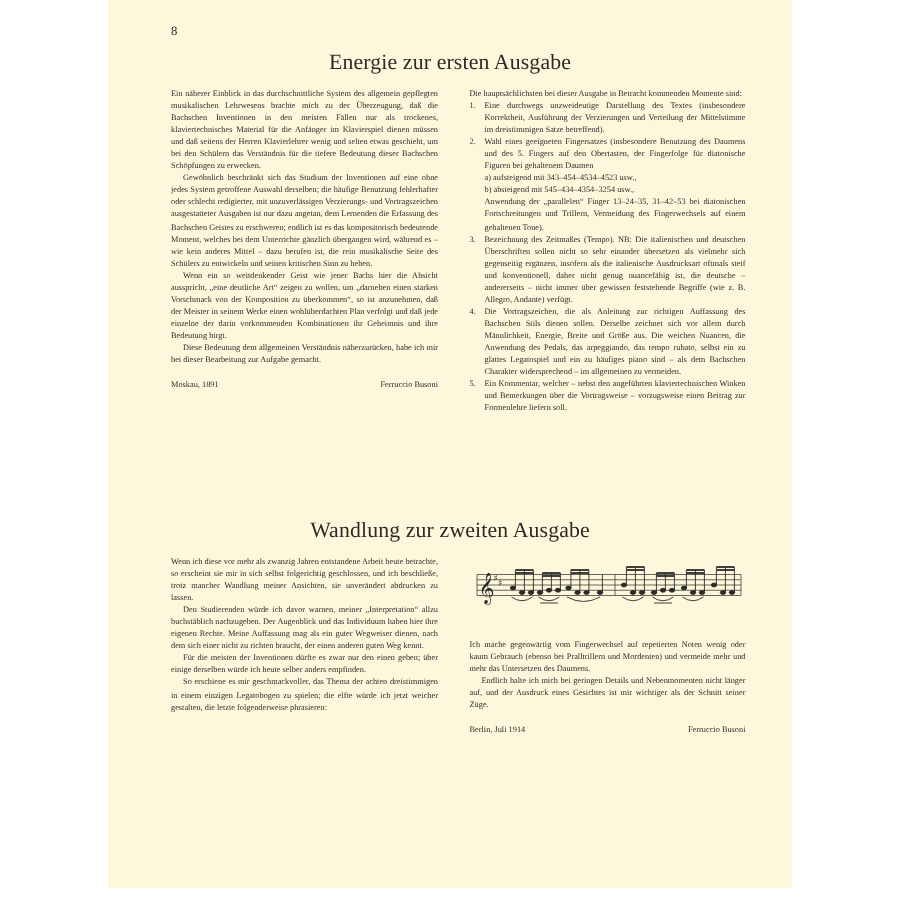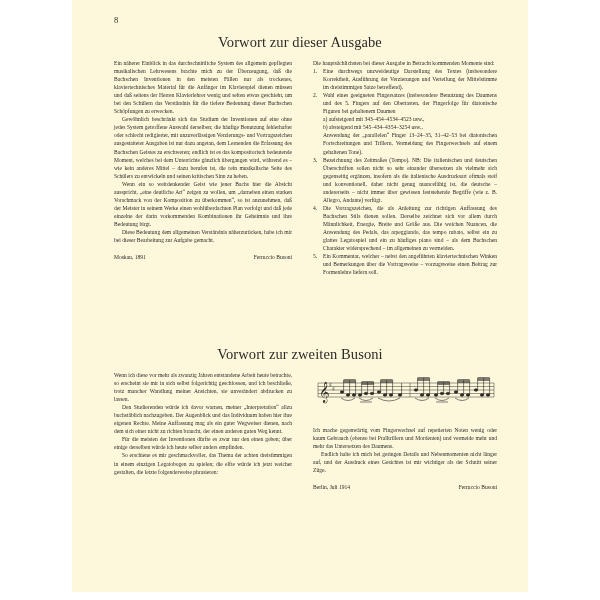--- a/index.html
+++ b/index.html
@@ -21,21 +21,21 @@
   .list li .num { position:absolute; left:0; top:0; }
   .sig { display:flex; justify-content:space-between; margin-top:9px; }
   .music { position:absolute; left:244px; top:374px; width:182px; height:34px; }
 </style>
 </head>
 <body>
 
 <div class="page">
   <div class="pagenum">8</div>
 
-  <div class="title t1">Vorwort zur dieser Ausgabe</div>
+  <div class="title t1">Energie zur ersten Ausgabe</div>
 
   <div class="col l1">
     <p>Ein näherer Einblick in das durchschnittliche System des allgemein gepflegten musikalischen Lehrwesens brachte mich zu der Überzeugung, daß die Bachschen Inventionen in den meisten Fällen nur als trockenes, klaviertechnisches Material für die Anfänger im Klavierspiel dienen müssen und daß seitens der Herren Klavierlehrer wenig und selten etwas geschieht, um bei den Schülern das Verständnis für die tiefere Bedeutung dieser Bachschen Schöpfungen zu erwecken.</p>
     <p class="ind">Gewöhnlich beschränkt sich das Studium der Inventionen auf eine ohne jedes System getroffene Auswahl derselben; die häufige Benutzung fehlerhafter oder schlecht redigierter, mit unzuverlässigen Verzierungs- und Vortragszeichen ausgestatteter Ausgaben ist nur dazu angetan, dem Lernenden die Erfassung des Bachschen Geistes zu erschweren; endlich ist es das kompositorisch bedeutende Moment, welches bei dem Unterrichte gänzlich übergangen wird, während es – wie kein anderes Mittel – dazu berufen ist, die rein musikalische Seite des Schülers zu entwickeln und seinen kritischen Sinn zu heben.</p>
     <p class="ind">Wenn ein so weitdenkender Geist wie jener Bachs hier die Absicht ausspricht, „eine deutliche Art“ zeigen zu wollen, um „darneben einen starken Vorschmack von der Komposition zu überkommen“, so ist anzunehmen, daß der Meister in seinem Werke einen wohlüberdachten Plan verfolgt und daß jede einzelne der darin vorkommenden Kombinationen ihr Geheimnis und ihre Bedeutung birgt.</p>
     <p class="ind">Diese Bedeutung dem allgemeinen Verständnis näherzurücken, habe ich mir bei dieser Bearbeitung zur Aufgabe gemacht.</p>
     <div class="sig">
       <span>Moskau, 1891</span>
       <span>Ferruccio Busoni</span>
     </div>
@@ -63,21 +63,21 @@
         <span class="num">4.</span>
         <span>Die Vortragszeichen, die als Anleitung zur richtigen Auffassung des Bachschen Stils dienen sollen. Derselbe zeichnet sich vor allem durch Männlichkeit, Energie, Breite und Größe aus. Die weichen Nuancen, die Anwendung des Pedals, das arpeggiando, das tempo rubato, selbst ein zu glattes Legatospiel und ein zu häufiges piano sind – als dem Bachschen Charakter widersprechend – im allgemeinen zu vermeiden.</span>
       </li>
       <li>
         <span class="num">5.</span>
         <span>Ein Kommentar, welcher – nebst den angeführten klaviertechnischen Winken und Bemerkungen über die Vortragsweise – vorzugsweise einen Beitrag zur Formenlehre liefern soll.</span>
       </li>
     </ul>
   </div>
 
-  <div class="title t2">Vorwort zur zweiten Busoni</div>
+  <div class="title t2">Wandlung zur zweiten Ausgabe</div>
 
   <div class="col l2">
     <p>Wenn ich diese vor mehr als zwanzig Jahren entstandene Arbeit heute betrachte, so erscheint sie mir in sich selbst folgerichtig geschlossen, und ich beschließe, trotz mancher Wandlung meiner Ansichten, sie unverändert abdrucken zu lassen.</p>
     <p class="ind">Den Studierenden würde ich davor warnen, meiner „Interpretation“ allzu buchstäblich nachzugeben. Der Augenblick und das Individuum haben hier ihre eigenen Rechte. Meine Auffassung mag als ein guter Wegweiser dienen, nach dem sich einer nicht zu richten braucht, der einen anderen guten Weg kennt.</p>
     <p class="ind">Für die meisten der Inventionen dürfte es zwar nur den einen geben; über einige derselben würde ich heute selber anders empfinden.</p>
     <p class="ind">So erschiene es mir geschmackvoller, das Thema der achten dreistimmigen in einem einzigen Legatobogen zu spielen; die elfte würde ich jetzt weicher gestalten, die letzte folgenderweise phrasieren:</p>
   </div>
 
   <svg class="music" viewBox="0 0 182 34">
 

